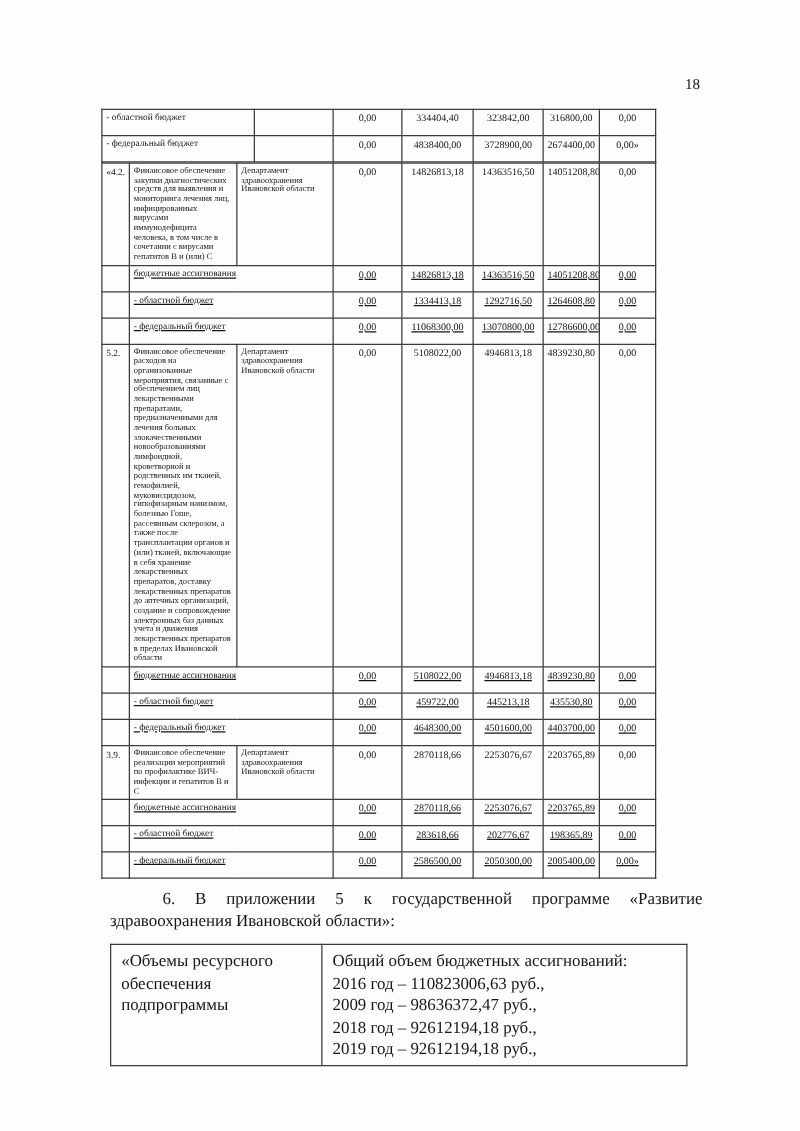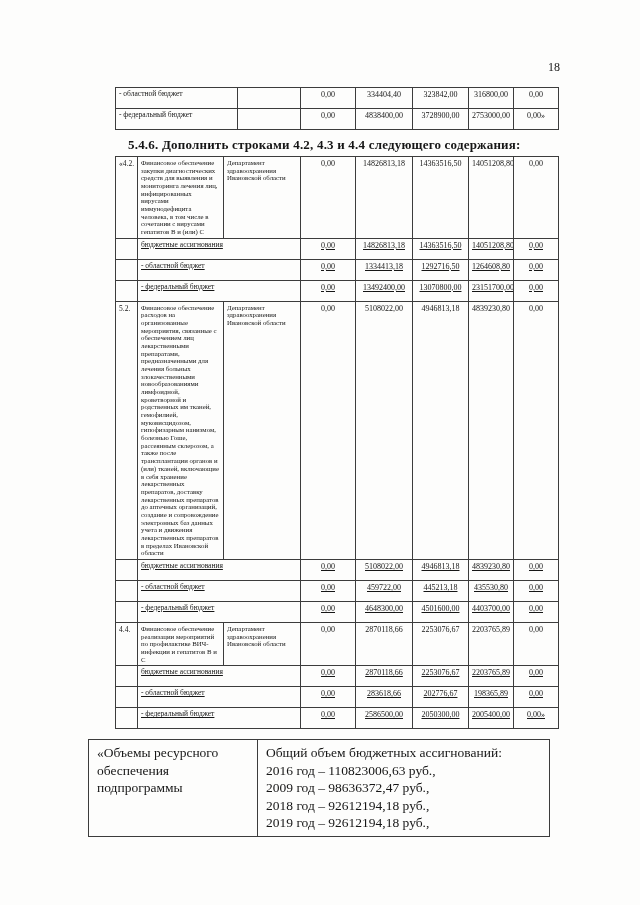--- a/index.html
+++ b/index.html
@@ -19,21 +19,21 @@
   .content{padding-top:87px;}
 
   
   table{border-collapse:collapse;table-layout:fixed;}
   .tbl td{
     border:1px solid #3c3c3c;
     padding:2px 3px;
     vertical-align:top;
     overflow:hidden;
   }
-  .top-table,.main-table{margin-left:115px;width:443px;}
+  .top-table,.main-table{margin-left:81px;width:443px;}
   .lbl{font-size:7.5px;line-height:1.15;padding-left:6px;vertical-align:middle;}
   .numcol{font-size:7.5px;text-align:left;padding-left:2px;}
   .desc{font-size:6.8px;line-height:1.13;}
   .dept{font-size:6.8px;line-height:1.13;}
   .val{font-size:8px;text-align:center;vertical-align:middle;}
   .vt{vertical-align:top;padding-top:3px;}
   .subrow{height:21px;text-decoration:underline;}
   .top-table tr{height:21px;}
 
   
@@ -86,27 +86,26 @@
         <td class="val">323842,00</td>
         <td class="val">316800,00</td>
         <td class="val">0,00</td>
       </tr>
       <tr>
         <td class="lbl">- федеральный бюджет</td>
         <td></td>
         <td class="val">0,00</td>
         <td class="val">4838400,00</td>
         <td class="val">3728900,00</td>
-        <td class="val">2753000,00</td>
+        <td class="val">2674400,00</td>
         <td class="val">0,00»</td>
       </tr>
     </tbody>
       </table>
 
-    <div class="heading">5.4.6. Дополнить строками 4.2, 4.3 и 4.4 следующего содержания:</div>
 
     <table class="tbl main-table">
       <colgroup>
         <col style="width:22px">
           <col style="width:86px">
           <col style="width:77px">
           <col style="width:55px">
         <col style="width:57px">
           <col style="width:56px">
           <col style="width:45px">
@@ -139,23 +138,23 @@
         <td class="val">0,00</td>
         <td class="val">1334413,18</td>
         <td class="val">1292716,50</td>
         <td class="val">1264608,80</td>
         <td class="val">0,00</td>
       </tr>
       <tr class="subrow">
         <td></td>
         <td class="lbl" colspan="2">- федеральный бюджет</td>
         <td class="val">0,00</td>
-        <td class="val">13492400,00</td>
+        <td class="val">11068300,00</td>
         <td class="val">13070800,00</td>
-        <td class="val">23151700,00</td>
+        <td class="val">12786600,00</td>
         <td class="val">0,00</td>
       </tr>
 
       <tr>
         <td class="numcol">5.2.</td>
         <td class="desc">Финансовое обеспечение расходов на организованные мероприятия, связанные с обеспечением лиц лекарственными препаратами, предназначенными для лечения больных злокачественными новообразованиями лимфоидной, кроветворной и родственных им тканей, гемофилией, муковисцидозом, гипофизарным нанизмом, болезнью Гоше, рассеянным склерозом, а также после трансплантации органов и (или) тканей, включающие в себя хранение лекарственных препаратов, доставку лекарственных препаратов до аптечных организаций, создание и сопровождение электронных баз данных учета и движения лекарственных препаратов в пределах Ивановской области</td>
         <td class="dept">Департамент здравоохранения Ивановской области</td>
         <td class="val vt">0,00</td>
         <td class="val vt">5108022,00</td>
         <td class="val vt">4946813,18</td>
@@ -184,21 +183,21 @@
         <td></td>
         <td class="lbl" colspan="2">- федеральный бюджет</td>
         <td class="val">0,00</td>
         <td class="val">4648300,00</td>
         <td class="val">4501600,00</td>
         <td class="val">4403700,00</td>
         <td class="val">0,00</td>
       </tr>
 
       <tr>
-        <td class="numcol">4.4.</td>
+        <td class="numcol">3.9.</td>
         <td class="desc">Финансовое обеспечение реализации мероприятий по профилактике ВИЧ-инфекции и гепатитов В и С</td>
         <td class="dept">Департамент здравоохранения Ивановской области</td>
         <td class="val vt">0,00</td>
         <td class="val vt">2870118,66</td>
         <td class="val vt">2253076,67</td>
         <td class="val vt">2203765,89</td>
         <td class="val vt">0,00</td>
       </tr>
       <tr class="subrow">
         <td></td>
@@ -223,20 +222,21 @@
         <td class="lbl" colspan="2">- федеральный бюджет</td>
         <td class="val">0,00</td>
         <td class="val">2586500,00</td>
         <td class="val">2050300,00</td>
         <td class="val">2005400,00</td>
         <td class="val">0,00»</td>
       </tr>
     </tbody>
       </table>
 
+    <div class="para">6. В приложении 5 к государственной программе «Развитие здравоохранения Ивановской области»:</div>
 
     <table class="bottom-table">
       <tbody>
           <tr>
         <td class="bt-left">«Объемы ресурсного обеспечения подпрограммы</td>
         <td class="bt-right">
           <div class="line">Общий объем бюджетных ассигнований:</div>
           <div class="line">2016 год – 110823006,63 руб.,</div>
           <div class="line">2009 год – 98636372,47 руб.,</div>
           <div class="line">2018 год – 92612194,18 руб.,</div>

